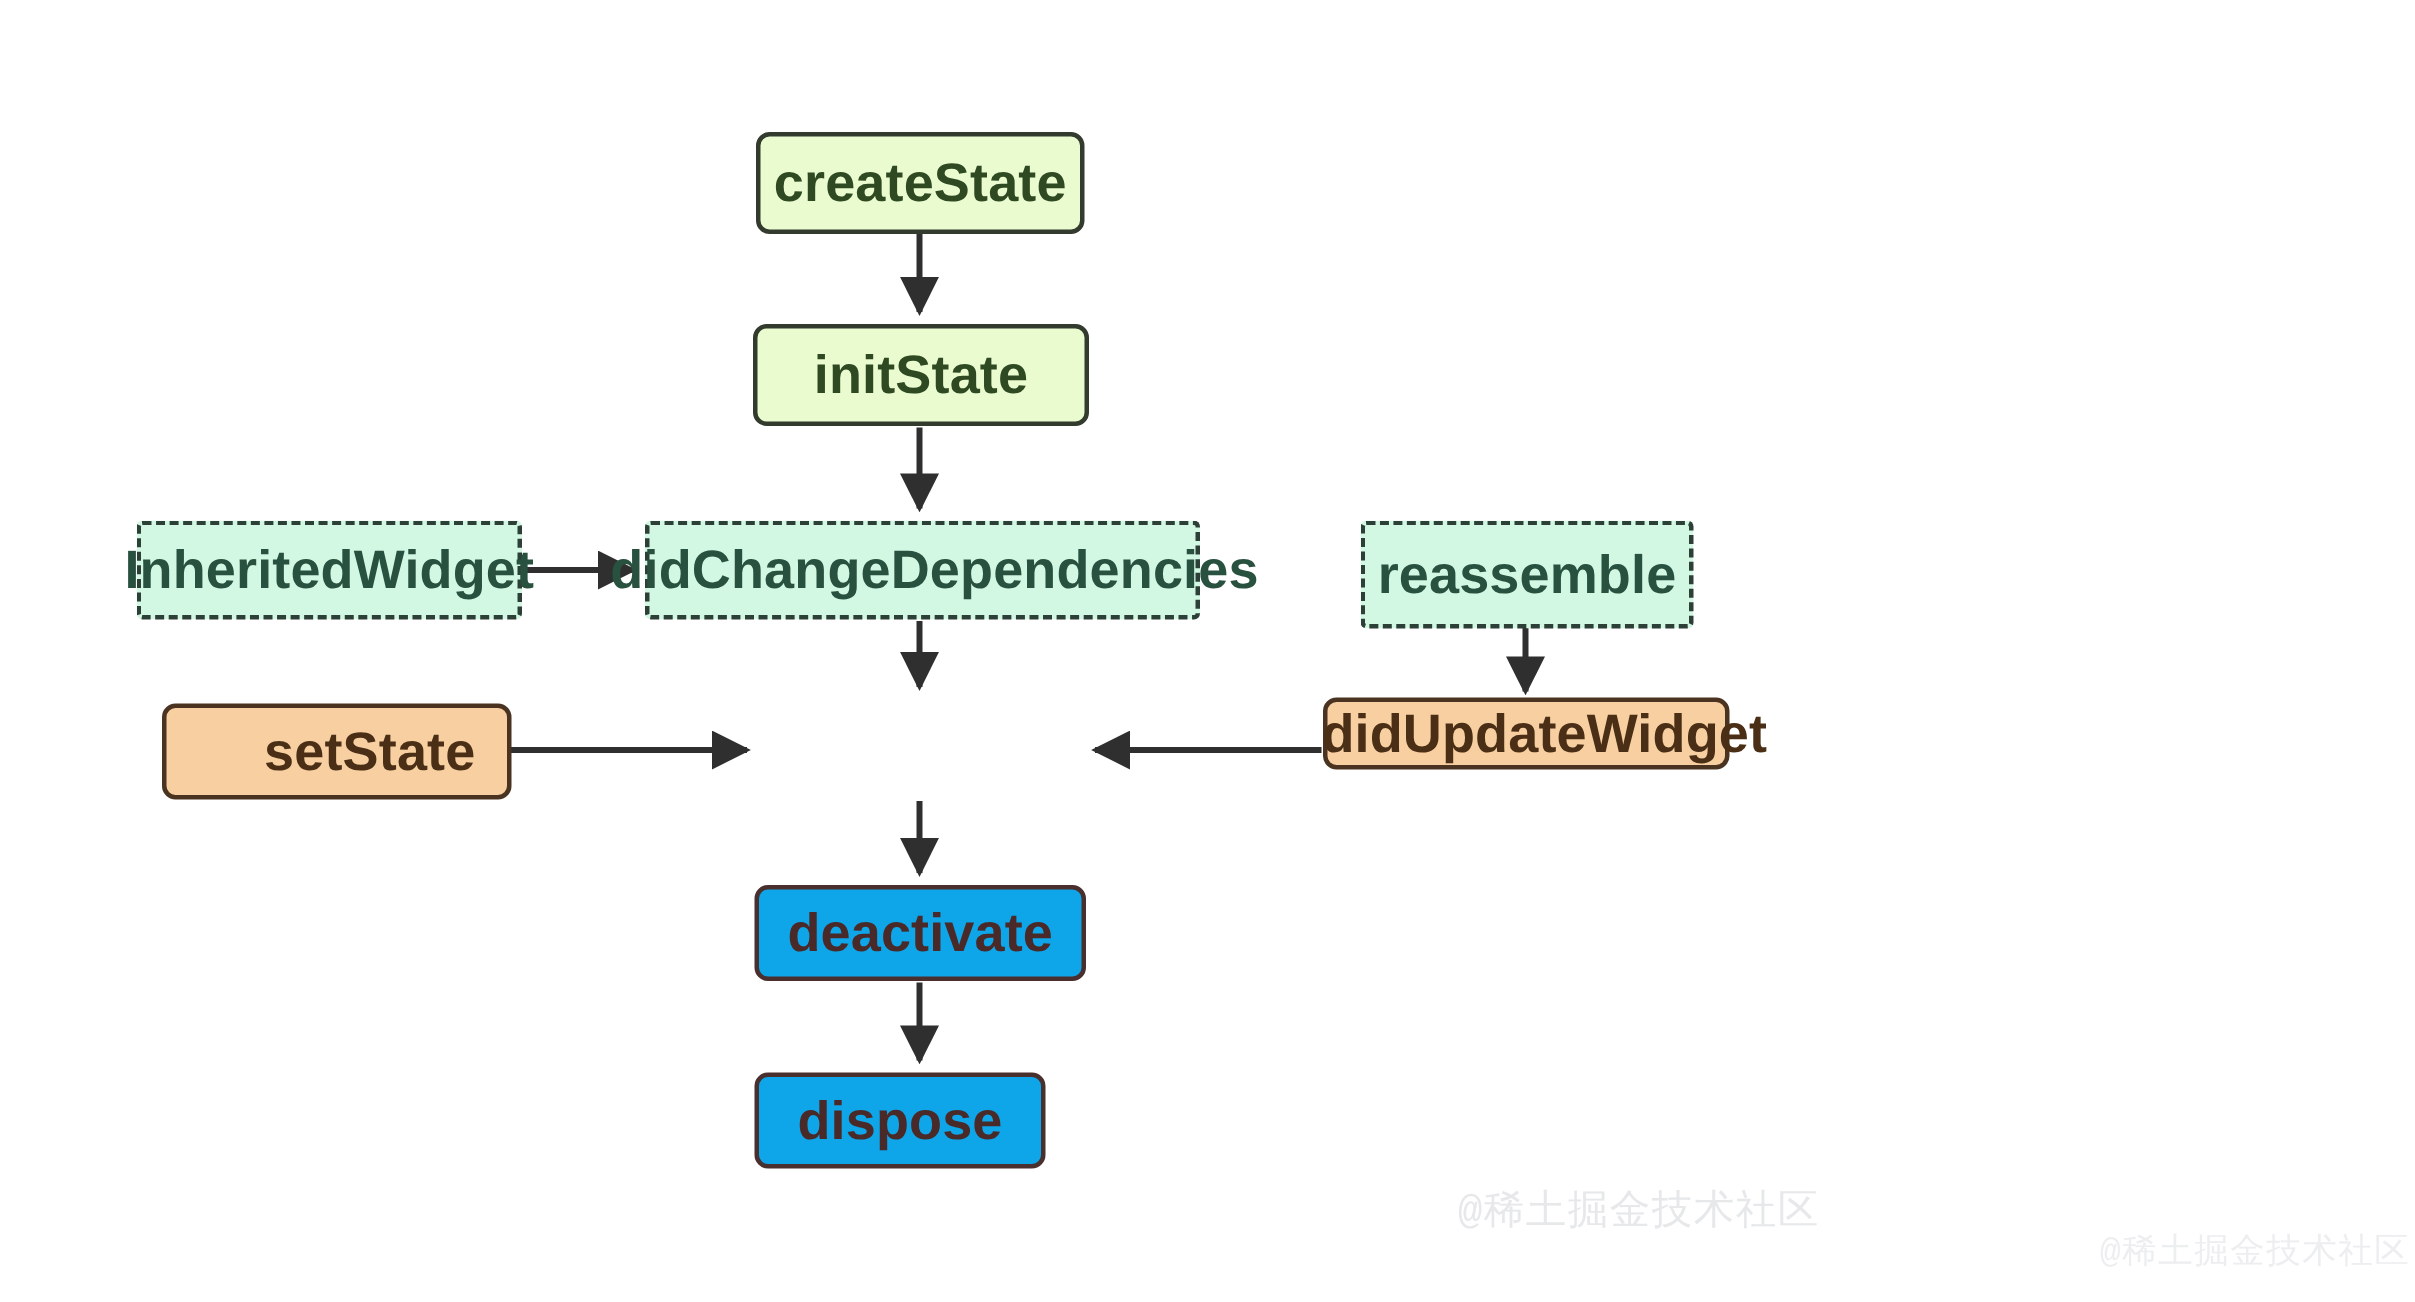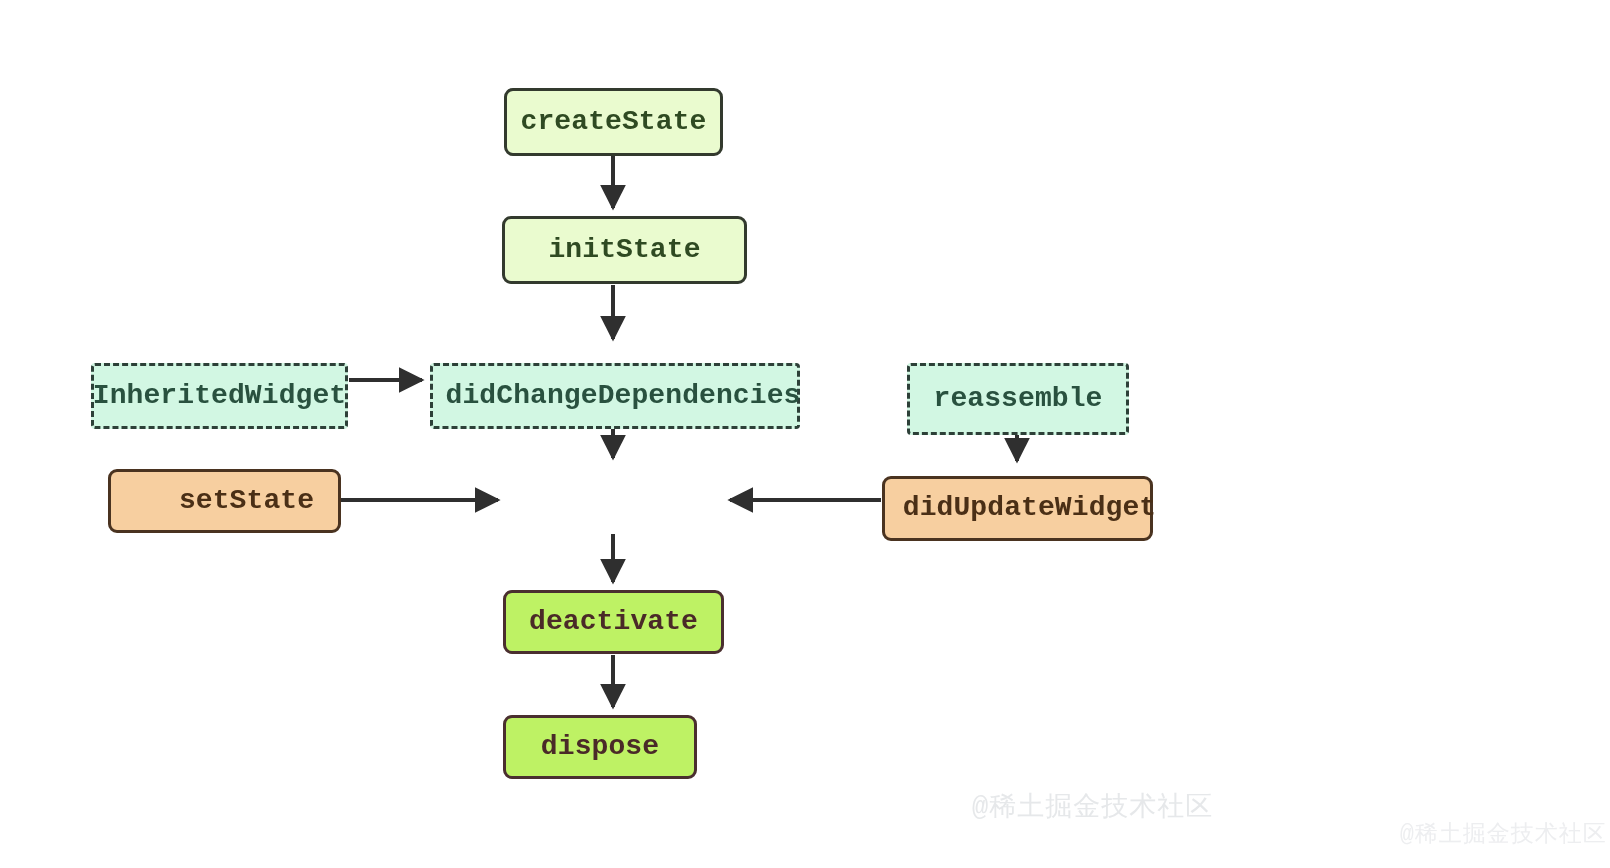--- a/index.html
+++ b/index.html
@@ -26,26 +26,25 @@
     pointer-events: none;
   }
   .node {
     position: absolute;
     box-sizing: border-box;
     display: flex;
     align-items: center;
     justify-content: center;
     text-align: right;
     border-radius: 9px;
-    font-size: 28px;
+    font-size: 36px;
     font-weight: 600;
     letter-spacing: 0.1px;
     line-height: 1.1;
     white-space: nowrap;
-    font-family: Liberation Mono, monospace;
   }
   .node.solid {
     border-style: solid;
     border-width: 3px;
   }
   .node.dashed {
     border-style: dashed;
     border-width: 3px;
     border-radius: 4px;
   }
@@ -53,31 +52,30 @@
   .n-green {
     background: #eafbcf;
     border-color: #333a2e;
     color: #2f4a22;
   }
   
   .n-mint {
     background: #d2f7e3;
     border-color: #2d4038;
     color: #29513f;
-    margin-top: 16px;
   }
   
   .n-orange {
     background: #f7cfa0;
     border-color: #4a3320;
     color: #4a2f16;
   }
   
   .n-pink {
-    background: #bef264;
+    background: #0ea5e9;
     border-color: #4a2f2f;
     color: #4a2a28;
   }
   .watermark {
     position: absolute;
     color: #e6e8ea;
     font-size: 27px;
     font-family: Liberation Mono, monospace;
     letter-spacing: 1px;
     white-space: nowrap;
@@ -130,32 +128,32 @@
       <line x1="613" y1="534" x2="613" y2="582" stroke="#2f2f2f" stroke-width="4" marker-end="url(#arrow)"></line>
     </g>
 
     <g>
       <line x1="613" y1="655" x2="613" y2="707" stroke="#2f2f2f" stroke-width="4" marker-end="url(#arrow)"></line>
     </g>
   </svg>
 
   <div class="node solid n-green" style="left:504px; top:88px; width:219px; height:68px;">createState</div>
 
-  <div class="node solid n-green" style="left:502px; top:216px; width:245px; height:68px;">initState</div>
+  <div class="node solid n-green" style="left:502px; top:216px; width:224px; height:68px;">initState</div>
 
   <div class="node dashed n-mint" style="left:91px; top:347px; width:257px; height:66px;">InheritedWidget</div>
 
   <div class="node dashed n-mint" style="left:430px; top:347px; width:370px; height:66px;padding-left:16px;">didChangeDependencies</div>
 
   <div class="node dashed n-mint" style="left:907px; top:347px; width:222px; height:72px;">reassemble</div>
 
   <div class="node solid n-orange" style="left:108px; top:469px; width:233px; height:64px;padding-left:44px;">setState</div>
 
 
-  <div class="node solid n-orange" style="left:882px; top:476px; width:271px; height:65px;padding-left:24px;">didUpdateWidget</div>
+  <div class="node solid n-orange" style="left:882px; top:465px; width:271px; height:48px;padding-left:24px;">didUpdateWidget</div>
 
   <div class="node solid n-pink" style="left:503px; top:590px; width:221px; height:64px;">deactivate</div>
 
   <div class="node solid n-pink" style="left:503px; top:715px; width:194px; height:64px;">dispose</div>
 
   <div class="watermark wm-1">@稀土掘金技术社区</div>
   <div class="watermark wm-2">@稀土掘金技术社区</div>
 
 </div>
 

